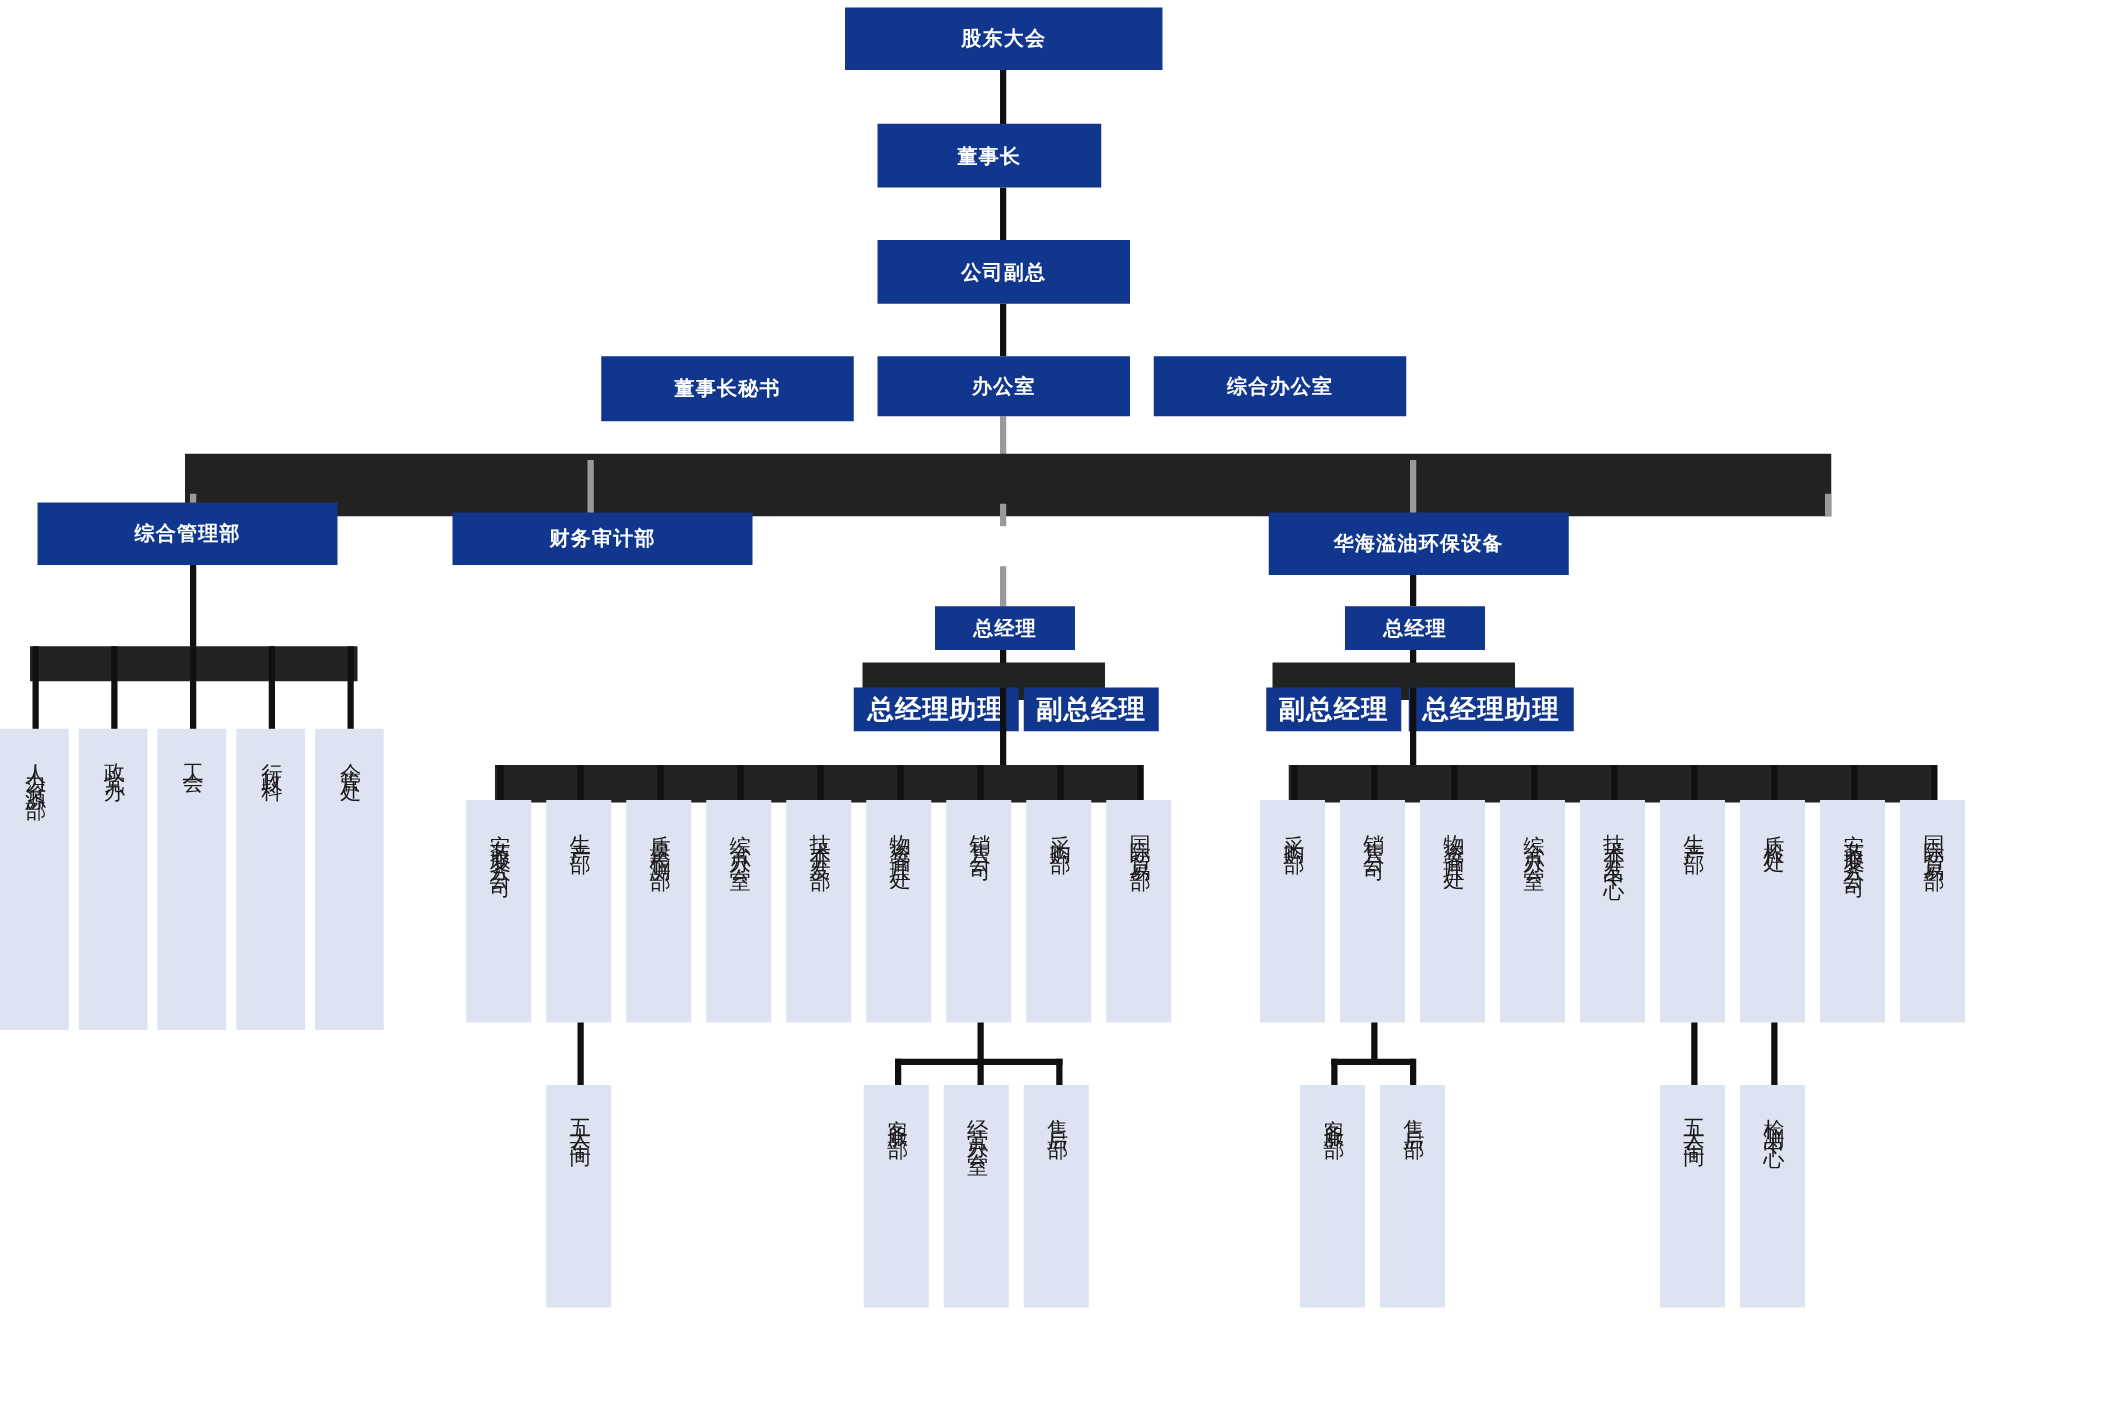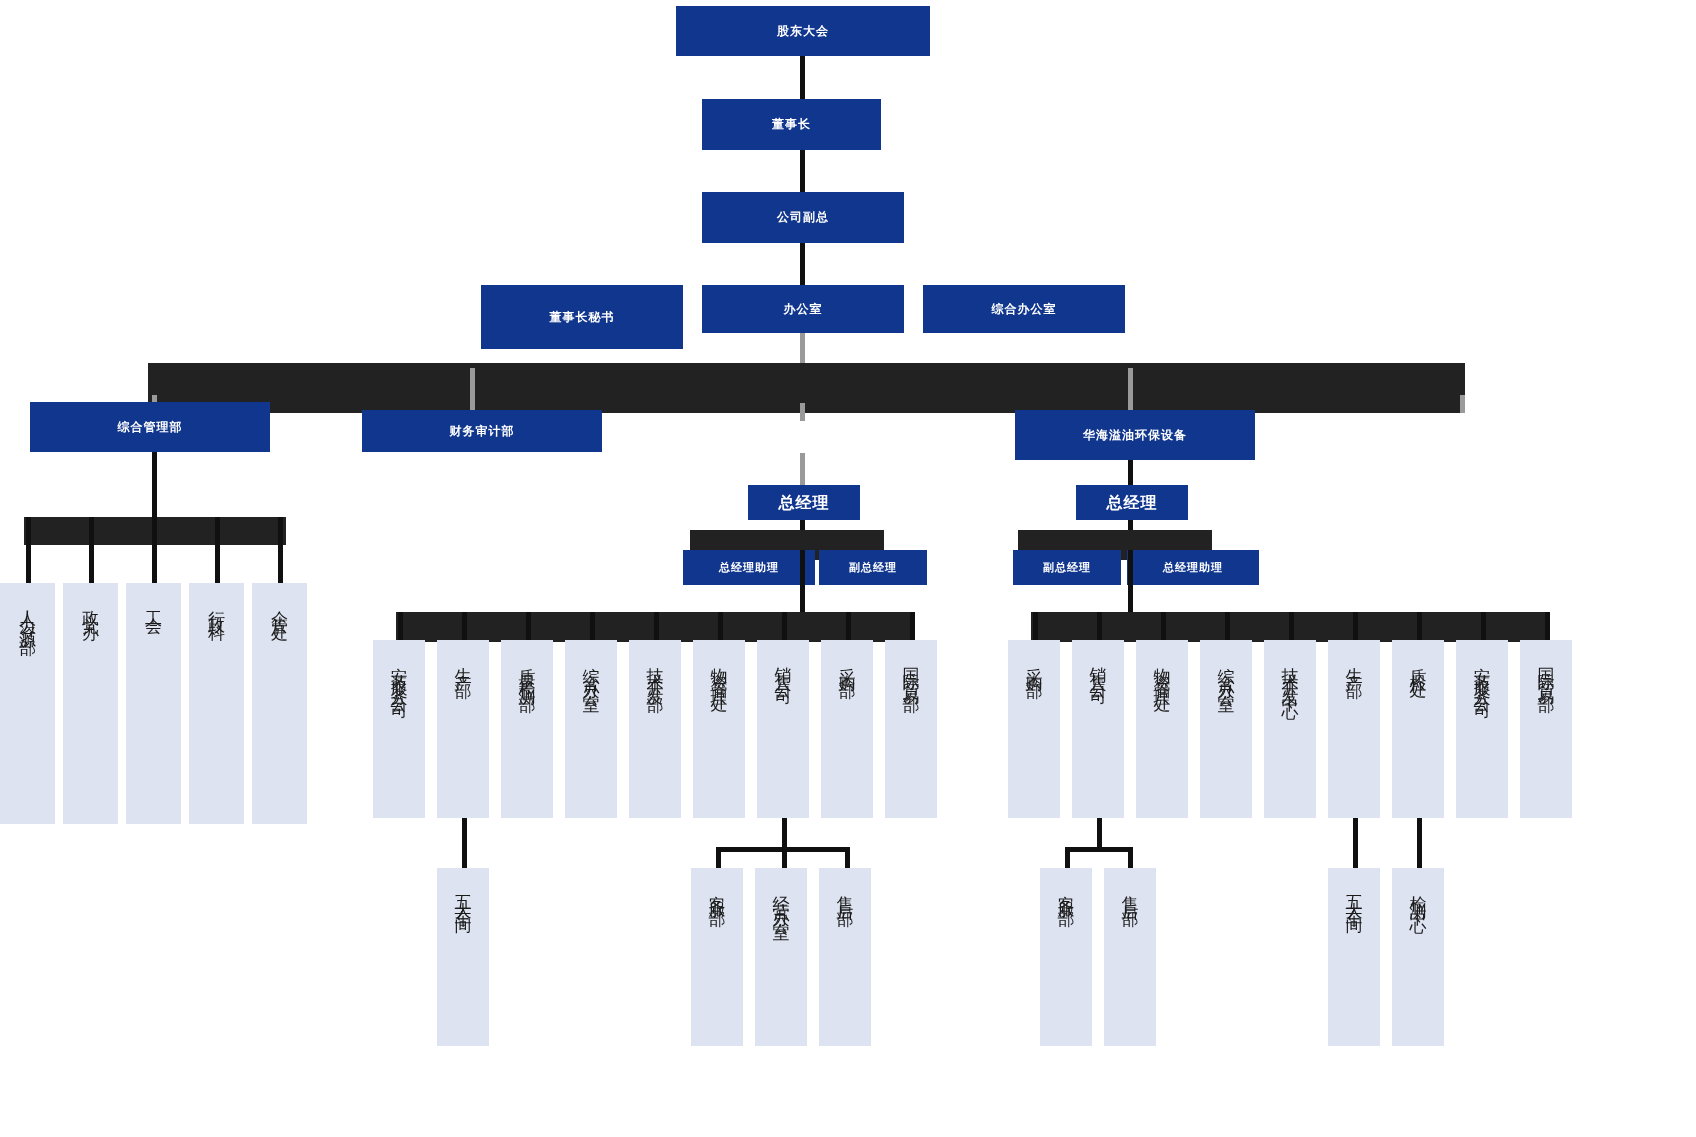--- a/index.html
+++ b/index.html
@@ -24,23 +24,23 @@
     color: #ffffff;
     font-weight: bold;
     display: flex;
     align-items: center;
     justify-content: center;
     text-align: center;
     letter-spacing: 1px;
     line-height: 1.2;
     box-sizing: border-box;
   }
-  .bluebox.f17 { font-size: 12px; }
+  .bluebox.f17 { font-size: 16px; }
   .bluebox.f16 { font-size: 16px; }
-  .bluebox.f15 { font-size: 11px; }
+  .bluebox.f15 { font-size: 21px; }
 
   
   .leafbox {
     position: absolute;
     background: #dde3f0;
     color: #1b1b1b;
     font-size: 17px;
     display: flex;
     align-items: flex-start;
     justify-content: center;
@@ -77,21 +77,21 @@
   </div>
 
   <div class="bluebox f17" style="left:702px; top:99px; width:179px; height:51px;">
     <span>董事长</span>
   </div>
 
   <div class="bluebox f17" style="left:702px; top:192px; width:202px; height:51px;">
     <span>公司副总</span>
   </div>
 
-  <div class="bluebox f17" style="left:481px; top:285px; width:202px; height:64px;">
+  <div class="bluebox f17" style="left:481px; top:285px; width:202px; height:52px;">
     <span>董事长秘书</span>
   </div>
 
   <div class="bluebox f17" style="left:702px; top:285px; width:202px; height:48px;text-align:center;">
     <span>办公室</span>
   </div>
 
   <div class="bluebox f17" style="left:923px; top:285px; width:202px; height:48px;">
     <span>综合办公室</span>
   </div>

